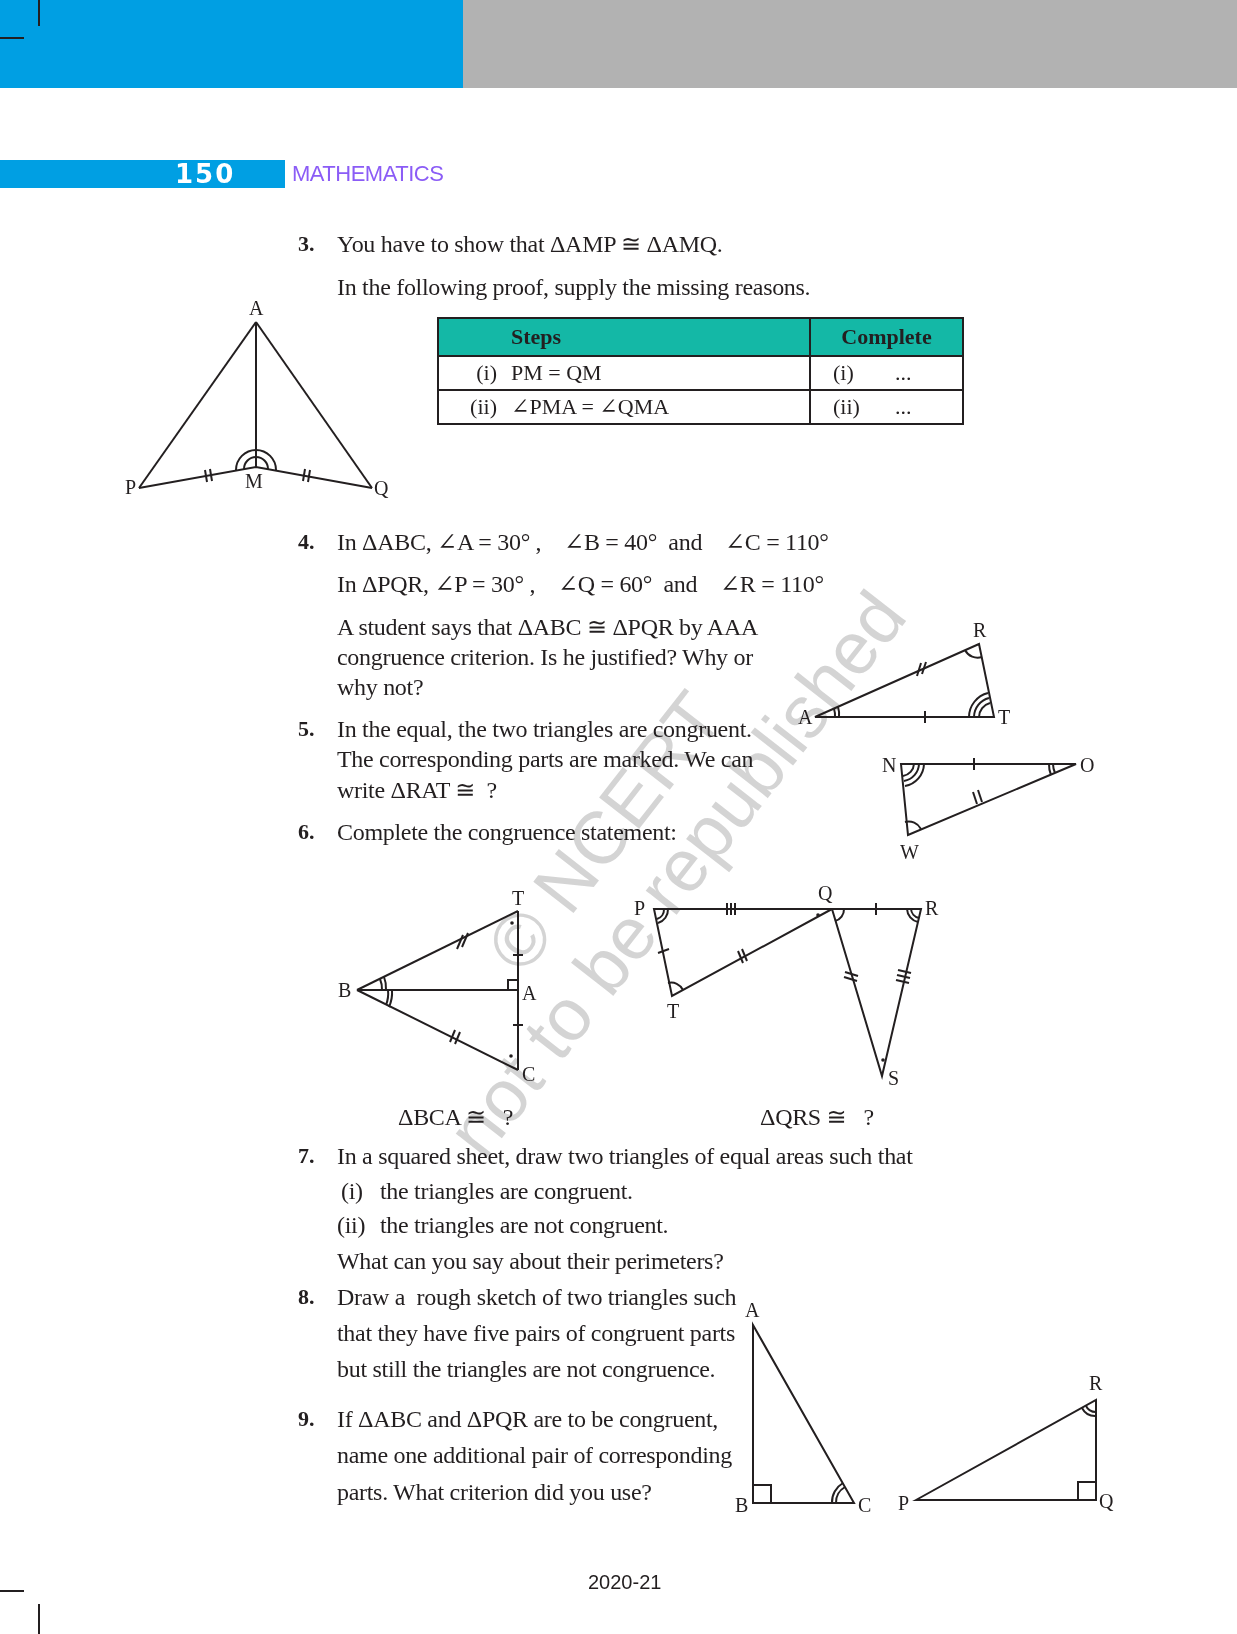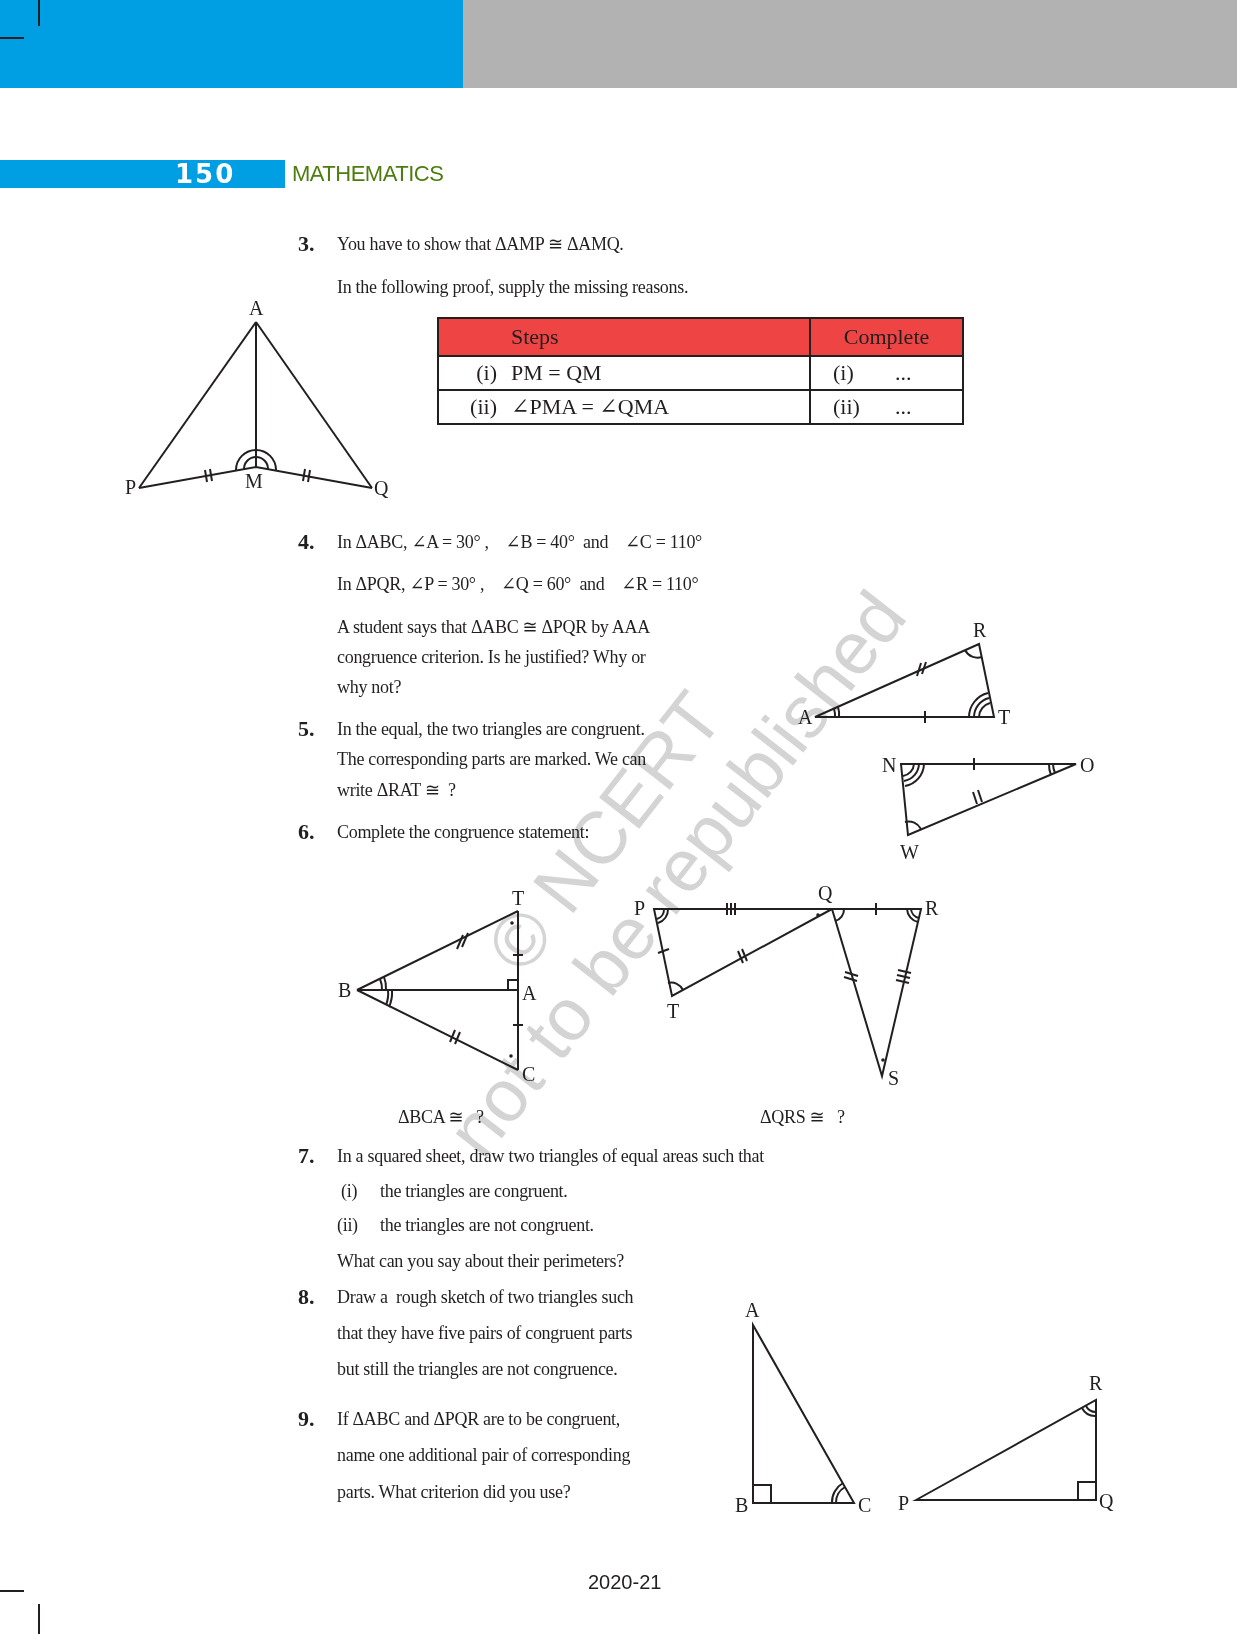--- a/index.html
+++ b/index.html
@@ -5,26 +5,26 @@
   html, body { margin:0; padding:0; }
   body { width:1237px; height:1634px; position:relative; background:#ffffff; overflow:hidden;
          font-family:"Liberation Serif", "DejaVu Serif", serif; color:#231f20; }
   .topbar-blue { position:absolute; left:0; top:0; width:463px; height:88px; background:#009fe3; }
   .topbar-grey { position:absolute; left:463px; top:0; width:774px; height:88px; background:#b2b2b2; }
   .crop-mark { position:absolute; background:#231f20; }
   .page-strip { position:absolute; left:0; top:160px; width:285px; height:28px; background:#009fe3; }
   .page-num { position:absolute; left:175px; top:159px; font-family:"DejaVu Sans", sans-serif; font-weight:bold;
               font-size:26px; color:#ffffff; letter-spacing:2px; }
   .subject { position:absolute; left:292px; top:161px; font-family:"Liberation Sans", sans-serif; font-size:22px;
-             color:#4d7c0f; letter-spacing:-0.5px; }
-  .t { position:absolute; font-size:18px; line-height:30px; white-space:nowrap; letter-spacing:-0.3px; }
+             color:#8b5cf6; letter-spacing:-0.5px; }
+  .t { position:absolute; font-size:24px; line-height:30px; white-space:nowrap; letter-spacing:-0.3px; }
   .qn { position:absolute; font-weight:bold; font-size:22px; line-height:30px; }
   table.proof { position:absolute; left:437px; top:317px; width:527px; border-collapse:collapse; font-size:22px; }
   table.proof td, table.proof th { border:2px solid #231f20; height:32px; padding:0; }
-  table.proof th { background:#ef4444; font-weight:normal; height:36px;margin-left:40px; }
+  table.proof th { background:#14b8a6; font-weight:bold; height:36px;margin-left:40px; }
   .rn { display:inline-block; width:58px; text-align:right; padding-right:14px; }
   .rr { display:inline-block; width:62px; padding-left:22px; }
   .footer { position:absolute; left:588px; top:1571px; font-family:"Liberation Sans", sans-serif; font-size:20px; }
   svg.fig { position:absolute; overflow:visible; }
   svg.fig line, svg.fig polyline, svg.fig polygon, svg.fig path { stroke:#231f20; stroke-width:2; fill:none; }
   svg.fig text { font-family:"Liberation Serif", serif; font-size:20px; fill:#231f20; stroke:none; }
   .wm { position:absolute; font-family:"Liberation Sans", sans-serif; color:rgba(160,160,160,0.45);
         font-size:74px; white-space:nowrap; transform-origin:left top; pointer-events:none; }
 </style>
 </head>

